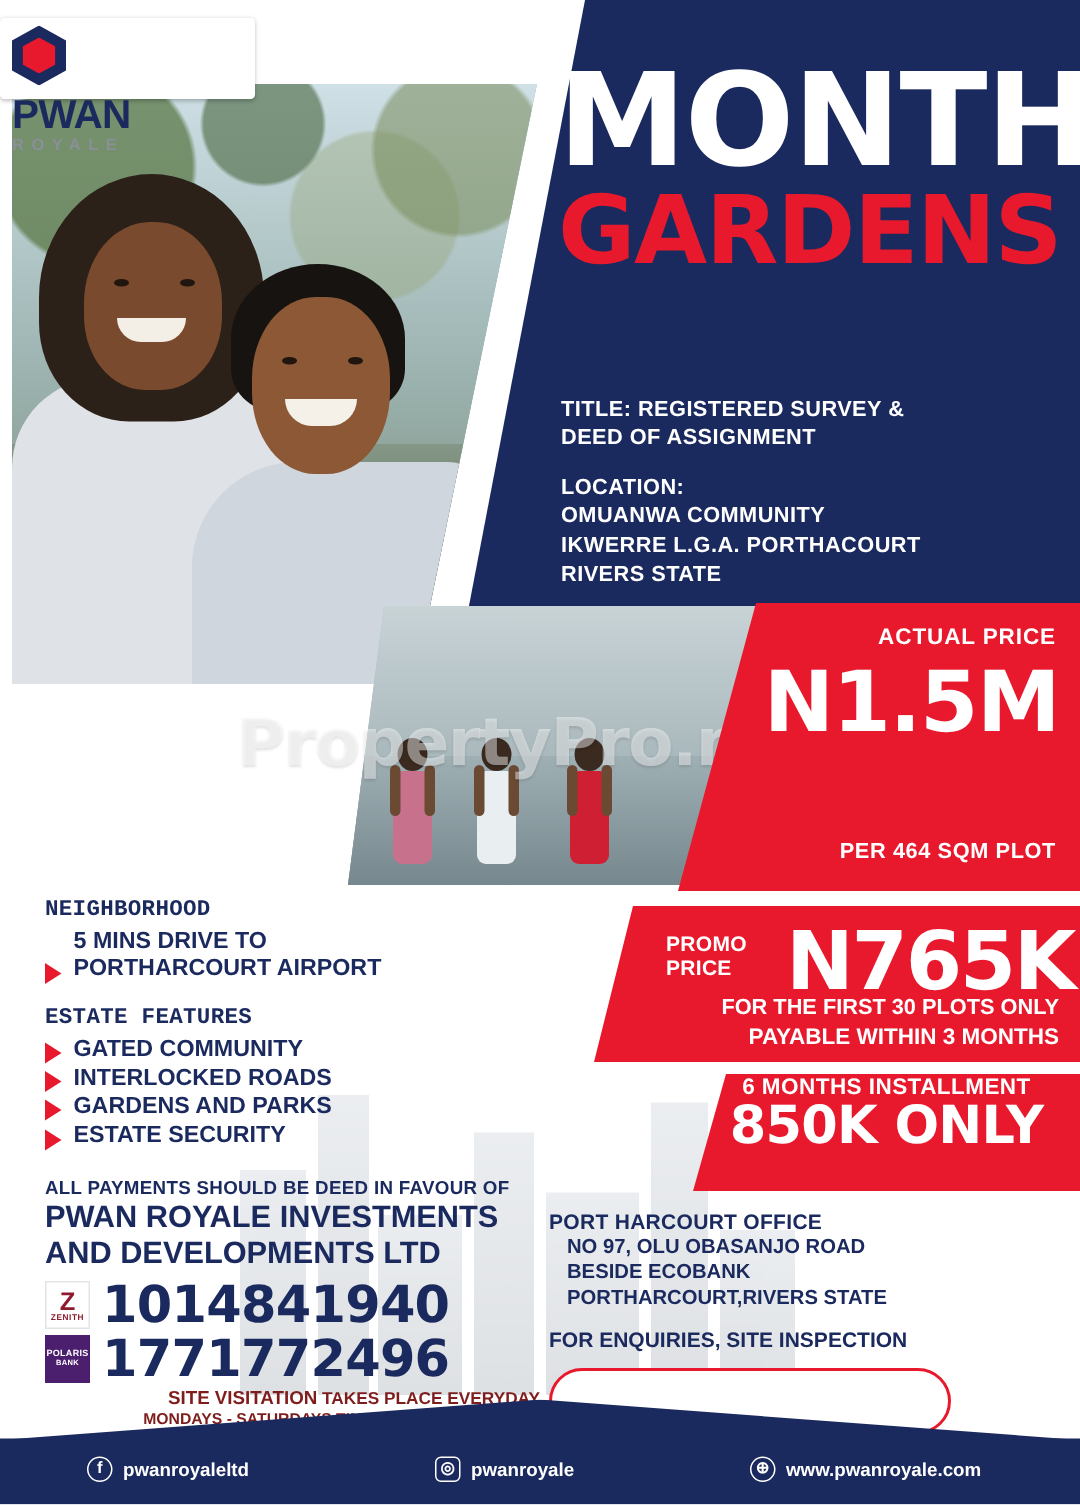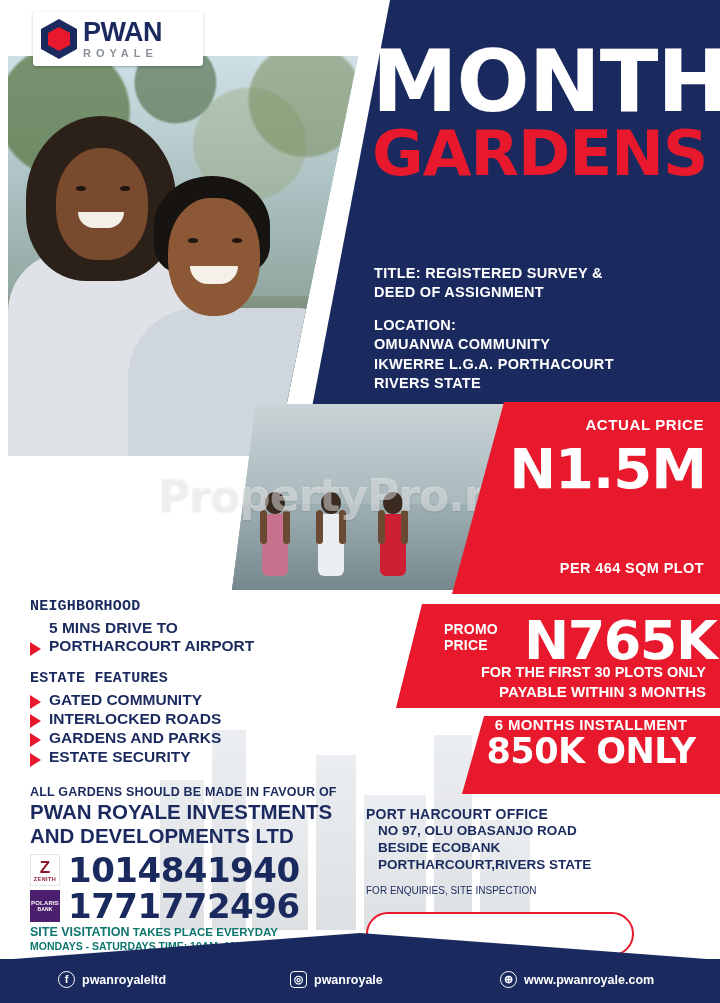--- a/index.html
+++ b/index.html
@@ -51,24 +51,24 @@
   .fig-woman-smile{left:70px;top:156px;width:46px;height:16px;background:#f3efe6;border-radius:0 0 24px 24px;}
   .fig-woman-body{left:0px;top:196px;width:190px;height:210px;background:#dfe3e8;border-radius:60px 40px 0 0;}
   .fig-man-hair{left:146px;top:120px;width:116px;height:100px;background:#171310;border-radius:50% 50% 30% 30%;}
   .fig-man-face{left:160px;top:142px;width:92px;height:118px;background:#8c5836;border-radius:46% 46% 46% 46%;}
   .fig-man-smile{left:182px;top:210px;width:48px;height:18px;background:#f5f1e8;border-radius:0 0 26px 26px;}
   .fig-man-body{left:120px;top:252px;width:200px;height:160px;background:#cfd6dd;border-radius:70px 30px 0 0;}
   .eye{position:absolute;width:10px;height:5px;background:#20160f;border-radius:50%;}
 
   
   .logo-badge{
-    position:absolute;left:33px;top:12px;width:170px;height:54px;
+    position:absolute;left:0;top:12px;width:170px;height:54px;
     background:#ffffff;border-radius:3px;
     box-shadow:0 1px 3px rgba(0,0,0,.25);
-    display:flex;align-items:center;gap:6px;padding:5px 8px;
+    display:flex;align-items:flex-start;gap:6px;padding:5px 8px;flex-direction:column;
   }
   .logo-hex{width:36px;height:40px;position:relative;flex:0 0 auto;}
   .logo-hex .hx{position:absolute;left:0;top:0;width:36px;height:40px;background:#1b2a5e;
     clip-path:polygon(50% 0,100% 25%,100% 75%,50% 100%,0 75%,0 25%);}
   .logo-hex .hx2{position:absolute;left:7px;top:8px;width:22px;height:24px;background:#e8192c;
     clip-path:polygon(50% 0,100% 25%,100% 75%,50% 100%,0 75%,0 25%);}
   .logo-txt{display:flex;flex-direction:column;line-height:1;}
   .logo-pwan{font-size:27px;font-weight:bold;color:#1b2a5e;letter-spacing:-.5px;}
   .logo-royale{font-size:11px;font-weight:bold;color:#8a8f98;letter-spacing:5px;margin-top:2px;}
 
@@ -157,30 +157,30 @@
   .acct{display:flex;align-items:center;gap:8px;margin-top:6px;}
   .bank-z{width:30px;height:32px;background:#ffffff;border:1px solid #e2e4e8;display:flex;flex-direction:column;align-items:center;justify-content:center;}
   .bank-z .z{font-size:17px;font-weight:bold;color:#8e1a2e;line-height:1;}
   .bank-z .nm{font-size:5.5px;font-weight:bold;color:#8e1a2e;letter-spacing:.4px;}
   .bank-s{width:30px;height:32px;background:#4b1f6e;display:flex;flex-direction:column;align-items:center;justify-content:center;color:#fff;}
   .bank-s .s1{font-size:6px;font-weight:bold;letter-spacing:.2px;}
   .bank-s .s2{font-size:5px;font-weight:bold;letter-spacing:.2px;}
   .acct-no{font-size:34px;font-weight:bold;letter-spacing:-.5px;line-height:1;
     font-family:"DejaVu Sans", sans-serif;}
 
-  .visit{position:absolute;left:30px;top:925px;width:330px;color:#0f766e;}
+  .visit{position:absolute;left:30px;top:925px;width:330px;color:#7f1d1d;text-align:right;}
   .visit .l1{font-size:11.5px;font-weight:bold;}
   .visit .l1 .b{font-size:12.5px;}
   .visit .l2{font-size:10.5px;font-weight:bold;margin-top:1px;}
 
   
   .office{position:absolute;left:366px;top:806px;width:300px;color:#1b2a5e;}
   .office .h{font-size:14px;font-weight:bold;letter-spacing:.2px;}
   .office .l{font-size:13.5px;font-weight:bold;line-height:1.26;padding-left:12px;}
-  .enq{margin-top:12px;font-size:10px;font-weight:normal;line-height:1.2;}
+  .enq{margin-top:12px;font-size:14px;font-weight:bold;line-height:1.2;}
   .phone-box{position:absolute;left:366px;top:912px;width:268px;height:44px;border:2px solid #e8192c;border-radius:22px;background:#fff;}
 
   
   .navy-bottom{
     position:absolute;left:0;bottom:0;width:720px;height:44px;background:#1b2a5e;color:#fff;
   }
   .navy-bottom:before{
     content:"";position:absolute;left:0;top:-26px;width:720px;height:27px;background:#1b2a5e;
     clip-path:polygon(0 27px, 360px 0, 720px 27px);
   }
@@ -331,21 +331,21 @@
       <span class="tri"></span>
       <span class="f-txt">GARDENS AND PARKS</span>
     </div>
     <div class="f-row">
       <span class="tri"></span>
       <span class="f-txt">ESTATE SECURITY</span>
     </div>
   </div>
 
   <div class="payblock">
-    <div class="pay-small">ALL GARDENS SHOULD BE MADE IN FAVOUR OF</div>
+    <div class="pay-small">ALL PAYMENTS SHOULD BE DEED IN FAVOUR OF</div>
     <div class="pay-name">PWAN ROYALE INVESTMENTS</div>
     <div class="pay-name">AND DEVELOPMENTS LTD</div>
 
     <div class="acct">
       <span class="bank-z">
         <span class="z">Z</span>
         <span class="nm">ZENITH</span>
       </span>
       <span class="acct-no">1014841940</span>
     </div>

